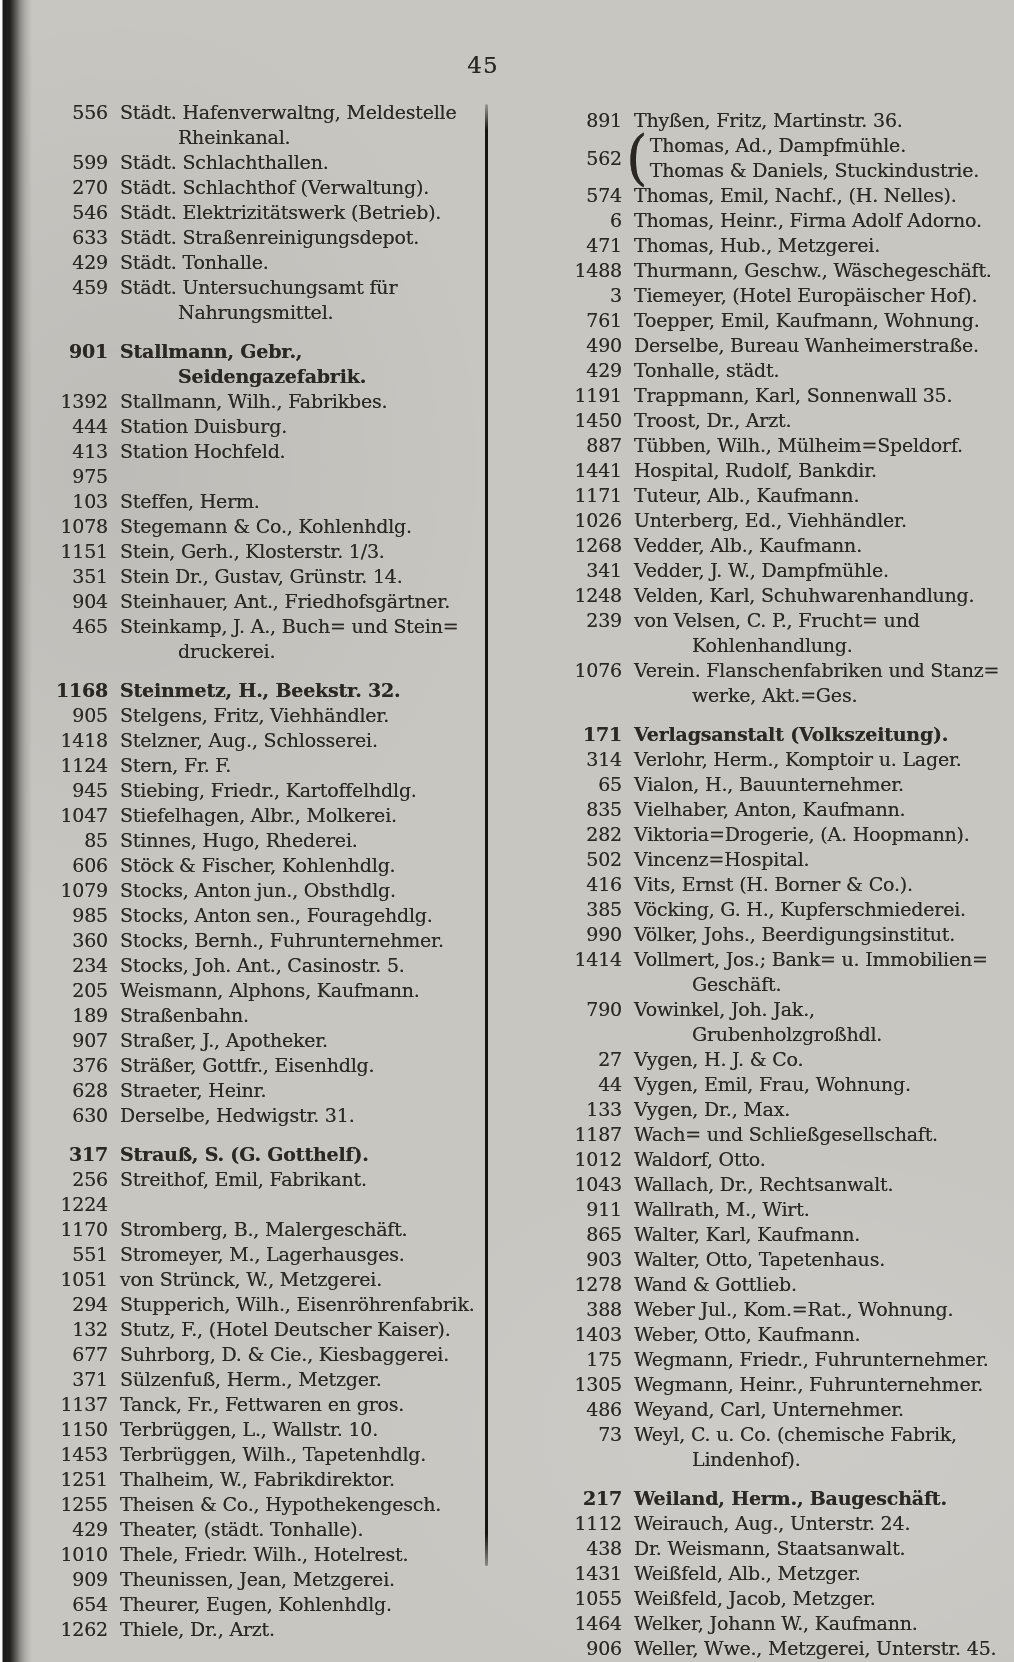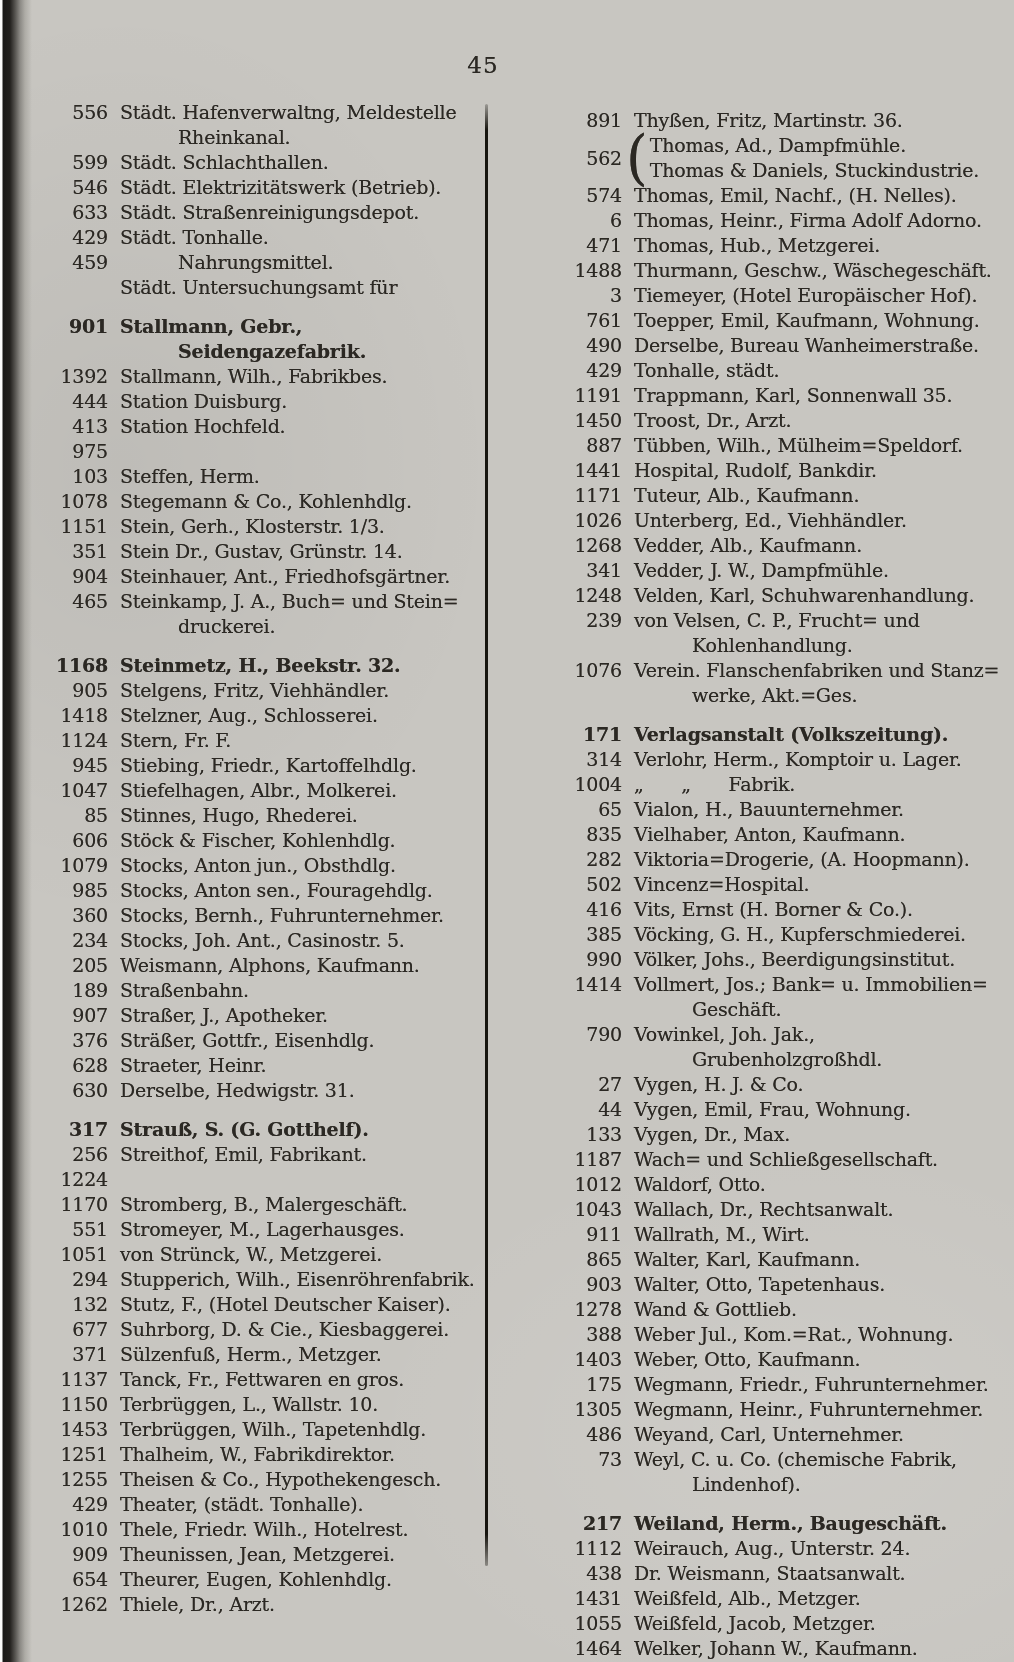--- a/index.html
+++ b/index.html
@@ -72,36 +72,40 @@
           <div class="txt">
             <div class="line">Städt. Hafenverwaltng, Meldestelle</div>
             <div class="line cont">Rheinkanal.</div>
           </div>
         </div>
         <div class="entry">
           <div class="num">599</div>
           <div class="txt single">Städt. Schlachthallen.</div>
         </div>
         <div class="entry">
+          <div class="num">270</div>
+          <div class="txt single">Städt. Schlachthof (Verwaltung).</div>
+        </div>
+        <div class="entry">
           <div class="num">546</div>
           <div class="txt single">Städt. Elektrizitätswerk (Betrieb).</div>
         </div>
         <div class="entry">
           <div class="num">633</div>
           <div class="txt single">Städt. Straßenreinigungsdepot.</div>
         </div>
         <div class="entry">
           <div class="num">429</div>
           <div class="txt single">Städt. Tonhalle.</div>
         </div>
         <div class="entry">
           <div class="num">459</div>
           <div class="txt">
+            <div class="line">Städt. Untersuchungsamt für</div>
             <div class="line cont">Nahrungsmittel.</div>
-            <div class="line">Städt. Untersuchungsamt für</div>
           </div>
         </div>
         <div class="entry gap">
           <div class="num">901</div>
           <div class="txt single">Stallmann, Gebr., Seidengazefabrik.</div>
         </div>
         <div class="entry">
           <div class="num">1392</div>
           <div class="txt single">Stallmann, Wilh., Fabrikbes.</div>
         </div>
@@ -391,24 +395,20 @@
             <div class="line cont">werke, Akt.=Ges.</div>
           </div>
         </div>
         <div class="entry gap">
           <div class="num">171</div>
           <div class="txt single">Verlagsanstalt (Volkszeitung).</div>
         </div>
         <div class="entry">
           <div class="num">314</div>
           <div class="txt single">Verlohr, Herm., Komptoir u. Lager.</div>
-        </div>
-        <div class="entry">
-          <div class="num">1004</div>
-          <div class="txt single">„  „  Fabrik.</div>
         </div>
         <div class="entry">
           <div class="num">65</div>
           <div class="txt single">Vialon, H., Bauunternehmer.</div>
         </div>
         <div class="entry">
           <div class="num">835</div>
           <div class="txt single">Vielhaber, Anton, Kaufmann.</div>
         </div>
         <div class="entry">

